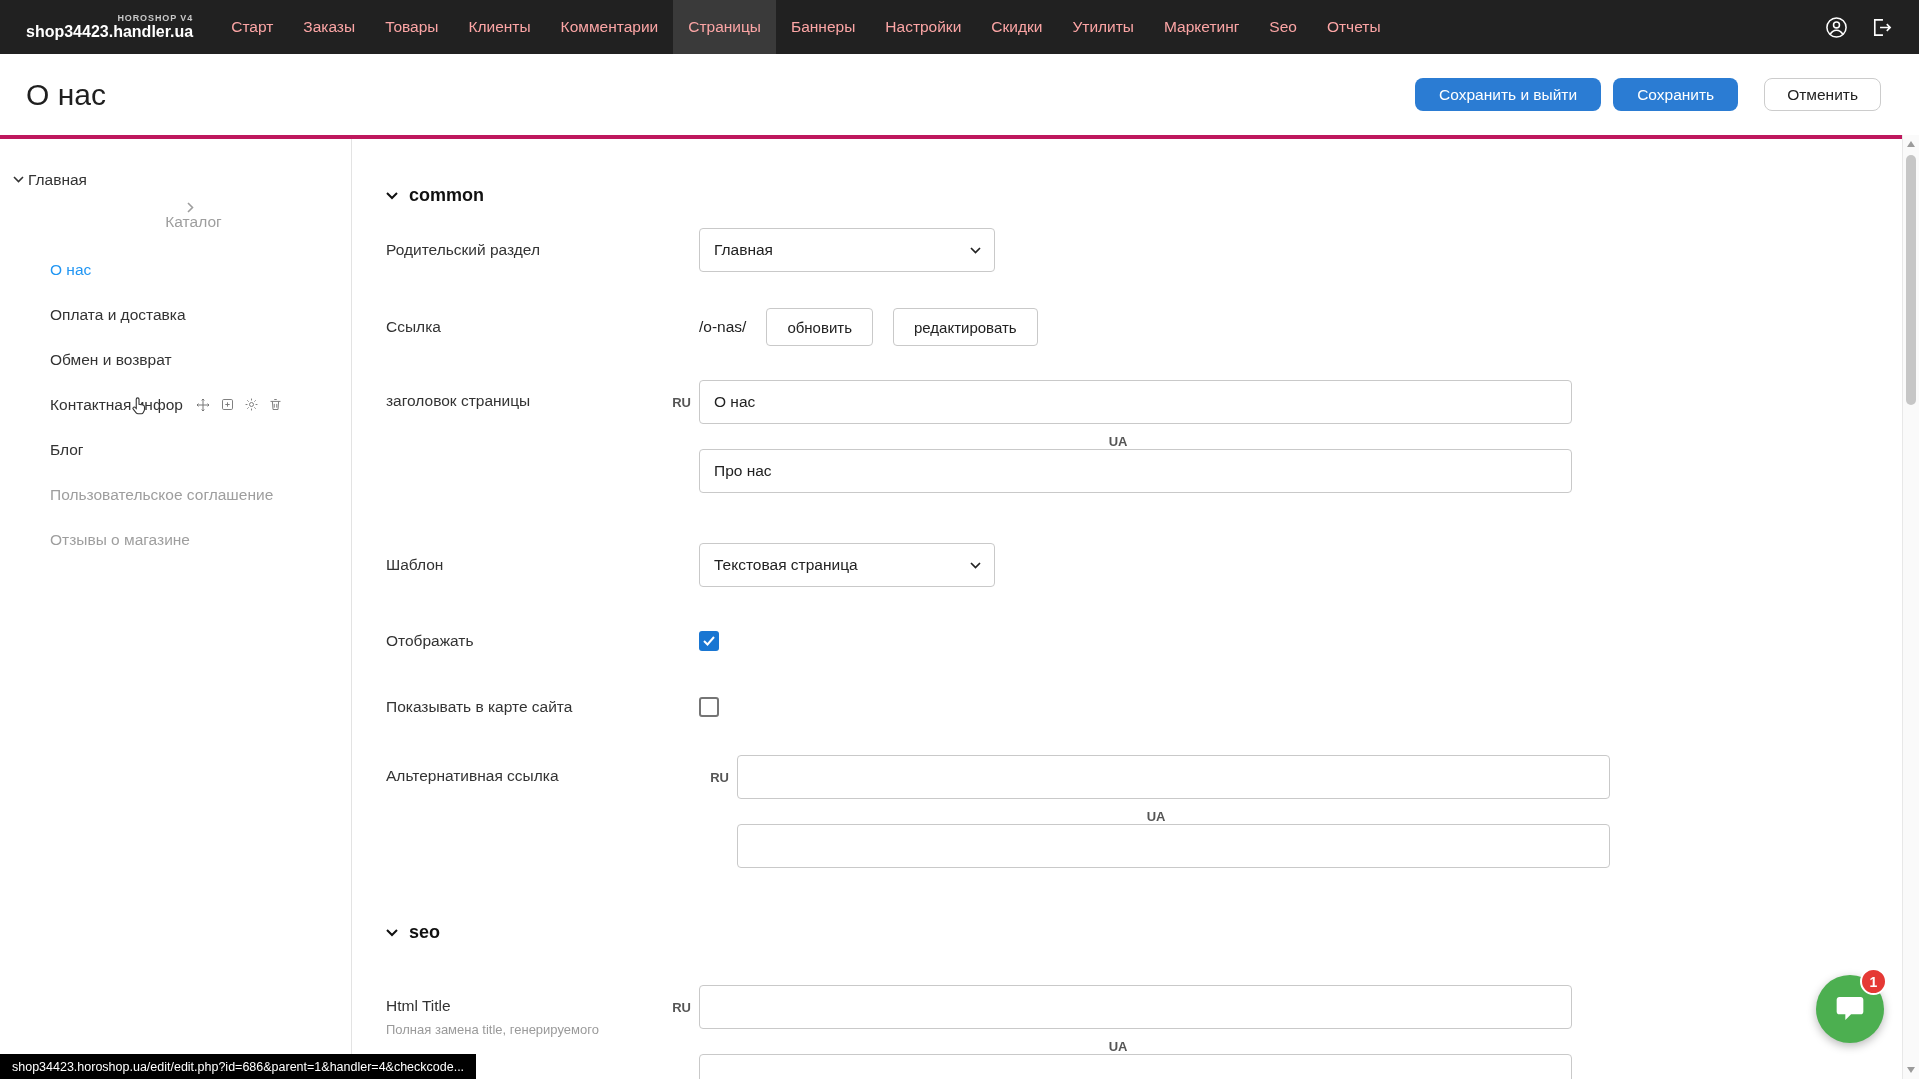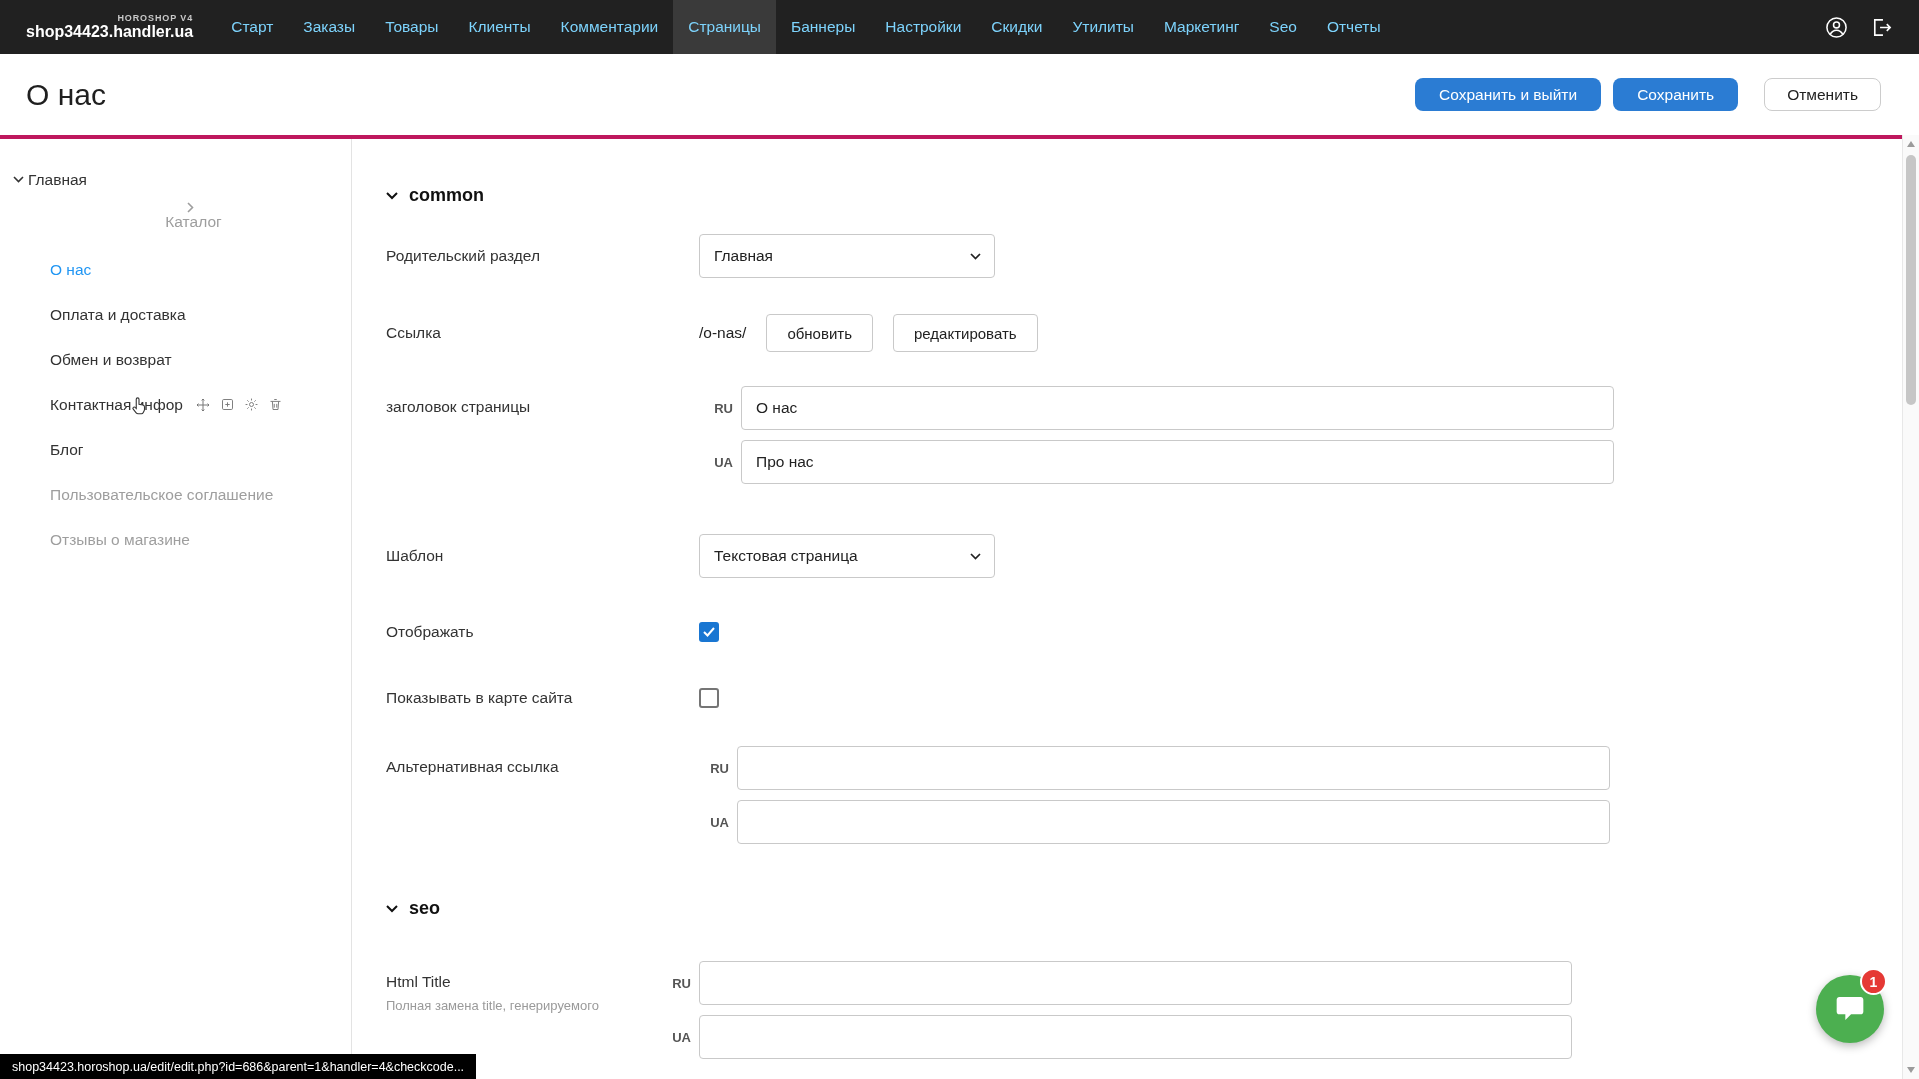--- a/index.html
+++ b/index.html
@@ -14,21 +14,21 @@
   .topbar {
     height:54px; background:#212121; color:#fff;
     display:flex; align-items:center; padding:0 26px;
   }
   .brand { line-height:1.15; margin-right:23px; cursor:pointer;text-align:right; }
   .brand-small { font-size:9px; font-weight:700; letter-spacing:.9px; color:#c9c9c9; }
   .brand-main { font-size:16px; font-weight:700; color:#fff; }
   .topnav { display:flex; align-items:stretch; height:54px; }
   .topnav-item {
     display:flex; align-items:center; padding:0 15px;
-    font-size:15.5px; color:#7dd3fc; cursor:pointer; white-space:nowrap;
+    font-size:15.5px; color:#fca5a5; cursor:pointer; white-space:nowrap;
   }
   .topnav-item.active { background:#3a3a3a; }
   .topbar-icons { margin-left:auto; display:flex; align-items:center; gap:22px; }
   .topbar-icon { display:flex; align-items:center; cursor:pointer; }
 
   
   .pageheader { height:81px; display:flex; align-items:center; padding:0 20px 0 26px; background:#fff; }
   .page-title { font-size:30px; color:#1f1f1f; font-weight:400; }
   .header-actions { margin-left:auto; display:flex; align-items:center; margin-right:18px; }
   .btn {
@@ -58,61 +58,61 @@
   .selected { color:#2196f3; }
   .row-icons { display:flex; align-items:center; gap:9px; margin-left:12px; }
   .row-icon { display:flex; align-items:center; cursor:pointer; }
 
   
   .main { flex:1; padding:46px 0 0 34px; position:relative; }
   .section-header {
     display:flex; align-items:center; gap:11px;
     font-size:18px; font-weight:700; color:#111; cursor:pointer;
   }
-  .sec-common { margin-bottom:28px; }
+  .sec-common { margin-bottom:22px; }
   .sec-seo { margin-bottom:42px; }
   .form-row { display:flex; align-items:center; }
   .form-row.top { align-items:flex-start; }
   .label-col { width:313px; flex-shrink:0; font-size:15.5px; color:#333; }
   .top .label-col { padding-top:12px; }
   .hint { font-size:13px; color:#9a9a9a; margin-top:6px; line-height:1.35; }
 
   .select-box {
     width:296px; height:44px; background:#fff;
     border:1px solid #c9c9c9; border-radius:4px;
     display:flex; align-items:center; justify-content:space-between;
     padding:0 13px 0 14px; font-size:15.5px; cursor:pointer;
   }
   .text-input {
     width:873px; height:44px; border:1px solid #c9c9c9; border-radius:4px;
     padding:0 14px; font-size:15.5px; color:#222; font-family:inherit; background:#fff;
   }
   .lang-row { display:flex; align-items:center; }
-  .lang-row + .lang-row { margin-top:10px; }
+  .lang-row + .lang-row { margin-top:10px;flex-direction:column; }
   .lang-badge {
     width:26px; margin-left:-34px; margin-right:8px; text-align:right;
     font-size:13px; font-weight:700; color:#555;
   }
 
   .link-row { display:flex; align-items:center; }
   .link-path { font-size:15.5px; color:#222; margin-right:20px; }
   .link-btn {
     height:38px; padding:0 20px; background:#fff; border:1px solid #c9c9c9;
     border-radius:4px; font-size:15px; cursor:pointer; font-family:inherit; color:#222;
     margin-right:20px;
   }
 
   .checkbox { width:20px; height:20px; border-radius:3px; cursor:pointer;
     display:flex; align-items:center; justify-content:center; }
   .checkbox.checked { background:#1976d2; }
   .checkbox.unchecked { background:#fff; border:2px solid #757575; }
 
   .mb36 { margin-bottom:36px; }
   .mb34 { margin-bottom:34px; }
-  .mb50 { margin-bottom:50px;gap:42px; }
+  .mb50 { margin-bottom:50px; }
   .mb44 { margin-bottom:44px; }
   .mb46 { margin-bottom:46px; }
   .mb38 { margin-bottom:38px; }
   .mb54 { margin-bottom:54px;gap:38px; }
 
   
   .scrollbar {
     position:absolute; top:135px; right:0; bottom:0; width:17px;
     background:#fafafa; border-left:1px solid #e8e8e8; z-index:6;
   }

